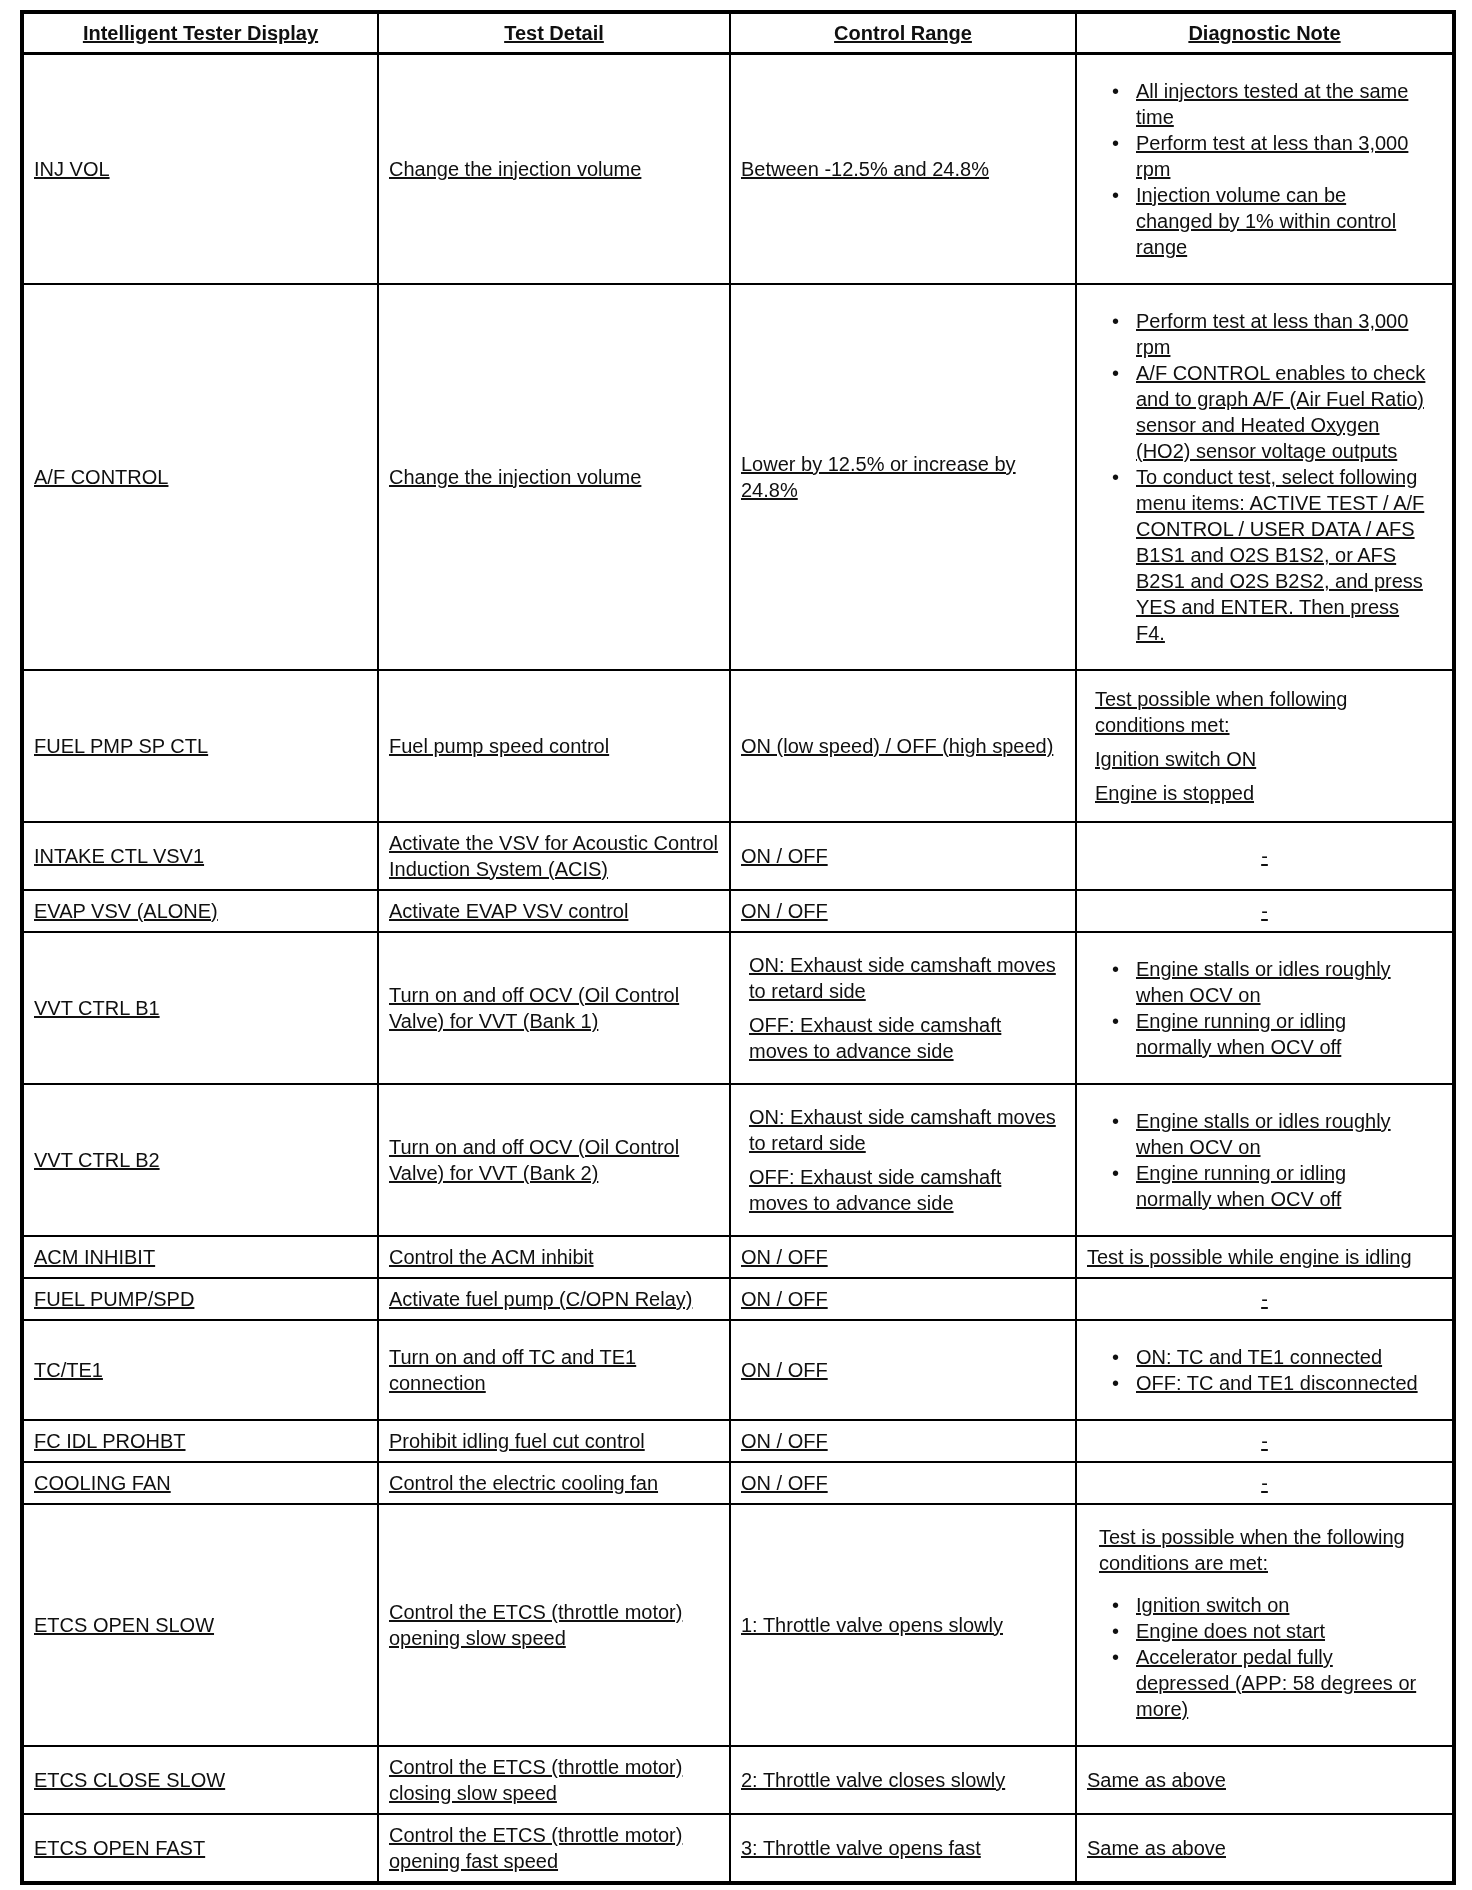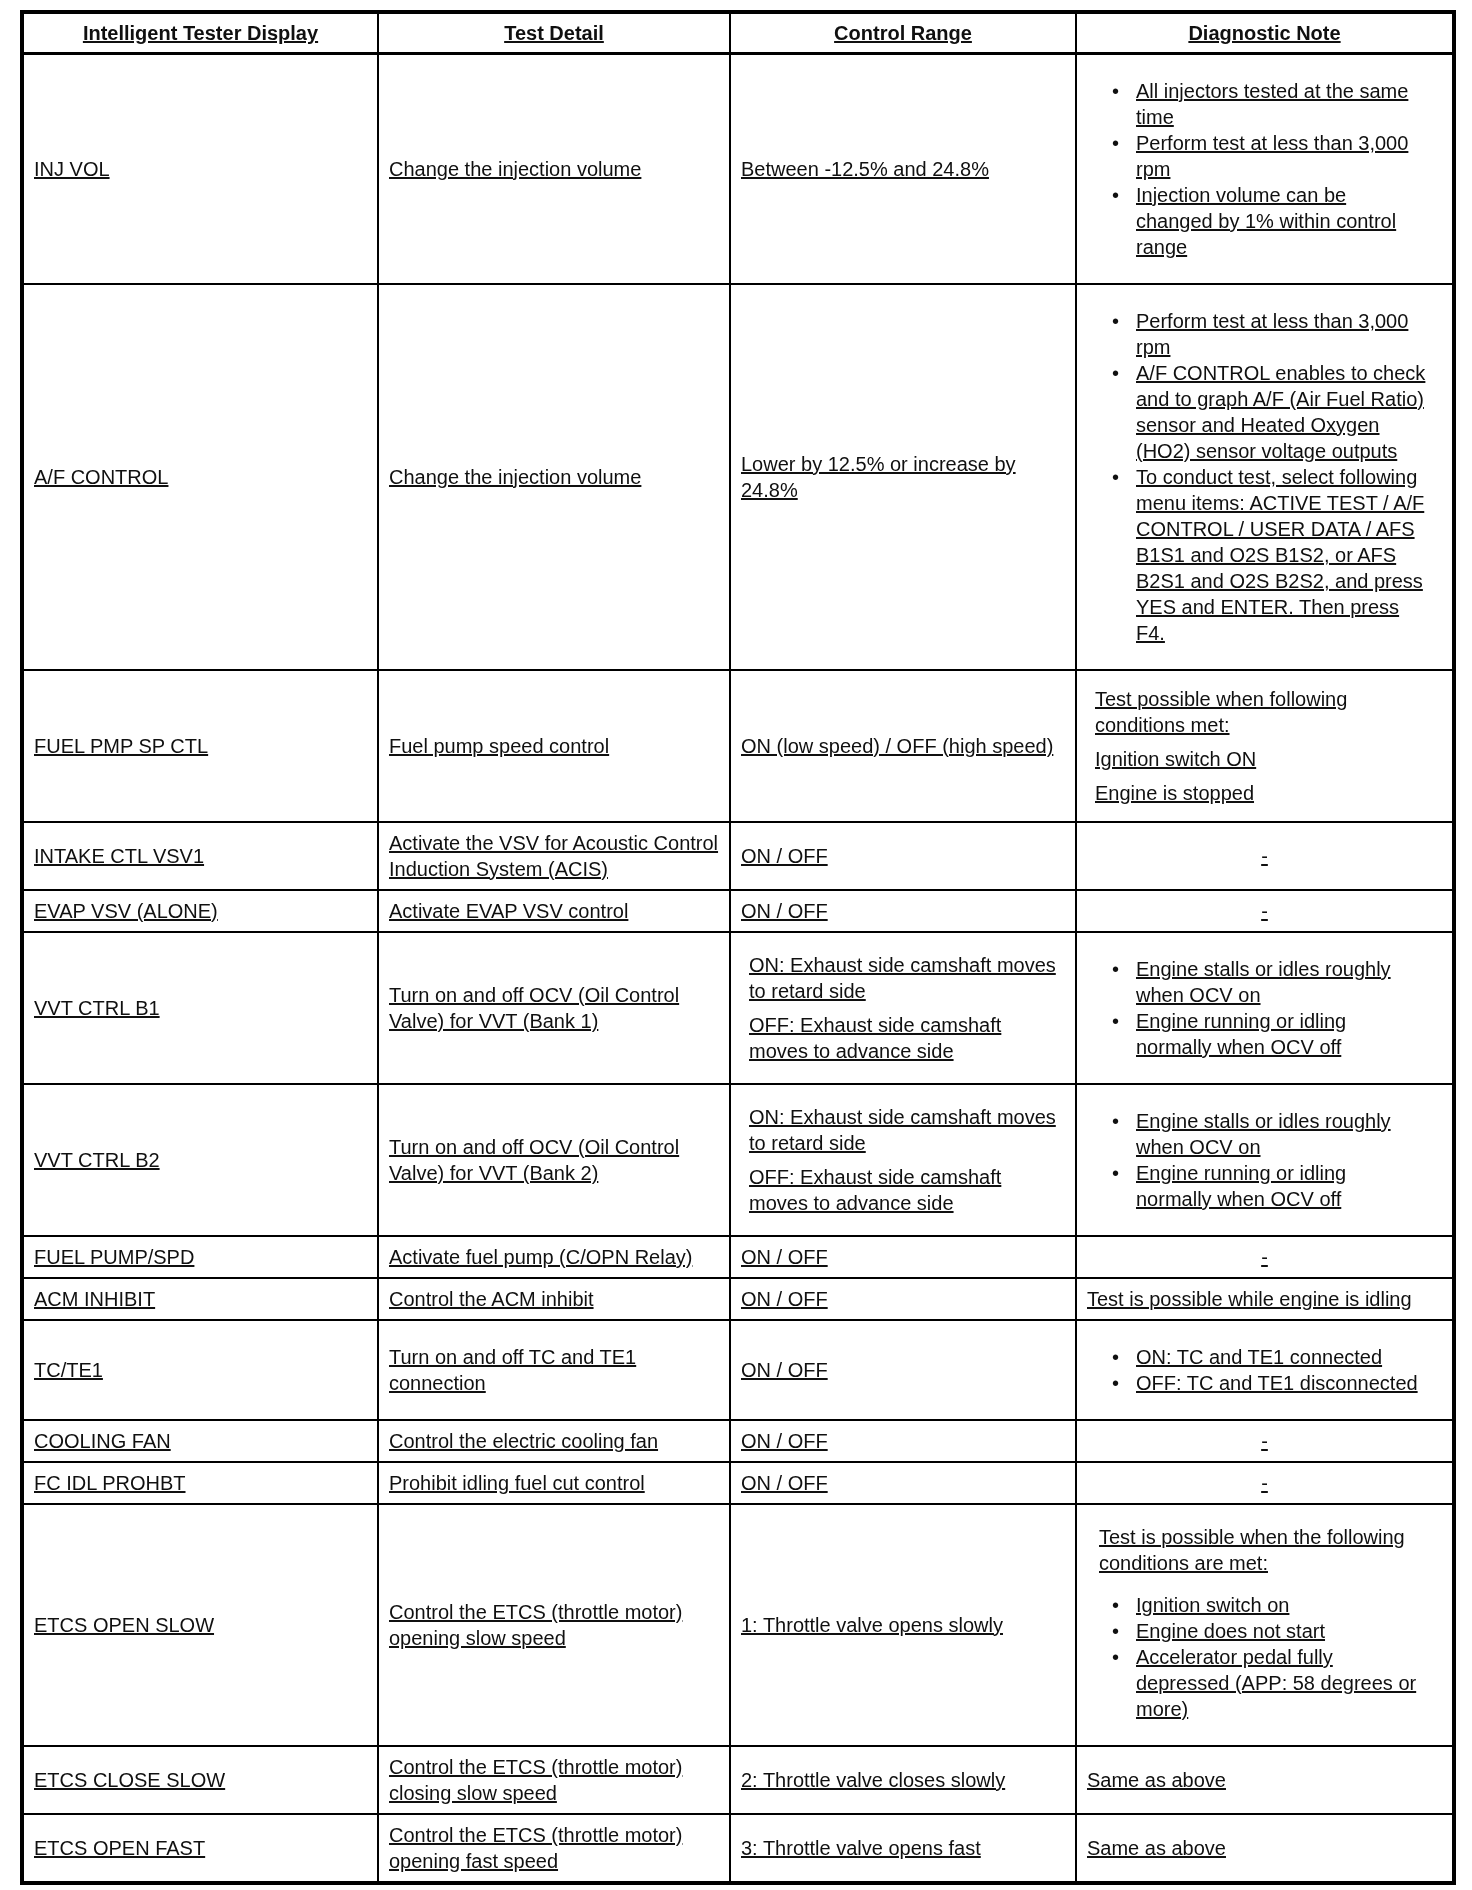--- a/index.html
+++ b/index.html
@@ -159,55 +159,55 @@
         </td>
         <td>
           <ul class="bullets">
             <li>Engine stalls or idles roughly when OCV on</li>
             <li>Engine running or idling normally when OCV off</li>
           </ul>
         </td>
       </tr>
 
       <tr>
+        <td>ACM INHIBIT</td>
+        <td>Control the ACM inhibit</td>
+        <td>ON / OFF</td>
+        <td>Test is possible while engine is idling</td>
+      </tr>
+
+      <tr>
         <td>FUEL PUMP/SPD</td>
         <td>Activate fuel pump (C/OPN Relay)</td>
         <td>ON / OFF</td>
         <td class="dash">-</td>
       </tr>
 
       <tr>
-        <td>ACM INHIBIT</td>
-        <td>Control the ACM inhibit</td>
-        <td>ON / OFF</td>
-        <td>Test is possible while engine is idling</td>
-      </tr>
-
-      <tr>
         <td>TC/TE1</td>
         <td>Turn on and off TC and TE1 connection</td>
         <td>ON / OFF</td>
         <td>
           <ul class="bullets">
             <li>ON: TC and TE1 connected</li>
             <li>OFF: TC and TE1 disconnected</li>
           </ul>
         </td>
       </tr>
 
       <tr>
+        <td>FC IDL PROHBT</td>
+        <td>Prohibit idling fuel cut control</td>
+        <td>ON / OFF</td>
+        <td class="dash">-</td>
+      </tr>
+
+      <tr>
         <td>COOLING FAN</td>
         <td>Control the electric cooling fan</td>
-        <td>ON / OFF</td>
-        <td class="dash">-</td>
-      </tr>
-
-      <tr>
-        <td>FC IDL PROHBT</td>
-        <td>Prohibit idling fuel cut control</td>
         <td>ON / OFF</td>
         <td class="dash">-</td>
       </tr>
 
       <tr>
         <td>ETCS OPEN SLOW</td>
         <td>Control the ETCS (throttle motor) opening slow speed</td>
         <td>1: Throttle valve opens slowly</td>
         <td>
           <div class="note-intro">Test is possible when the following conditions are met:</div>

